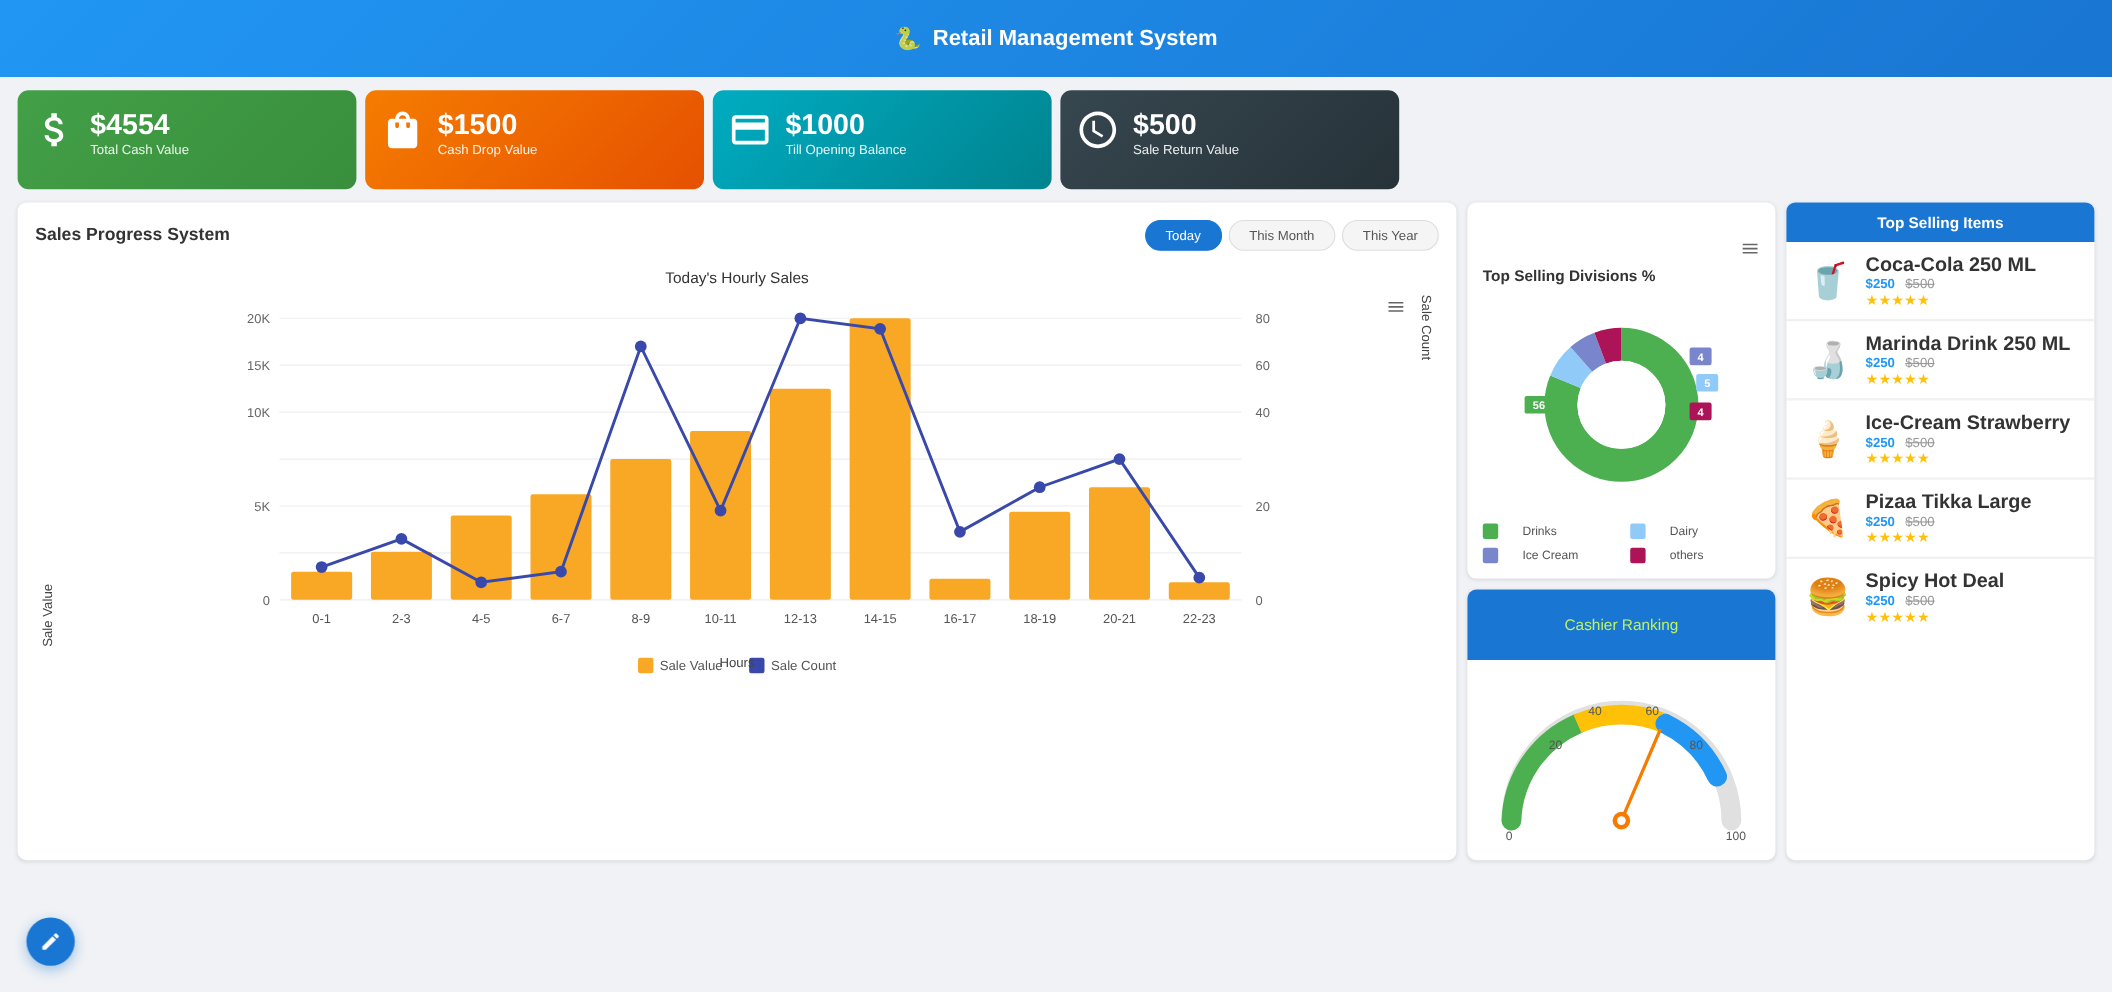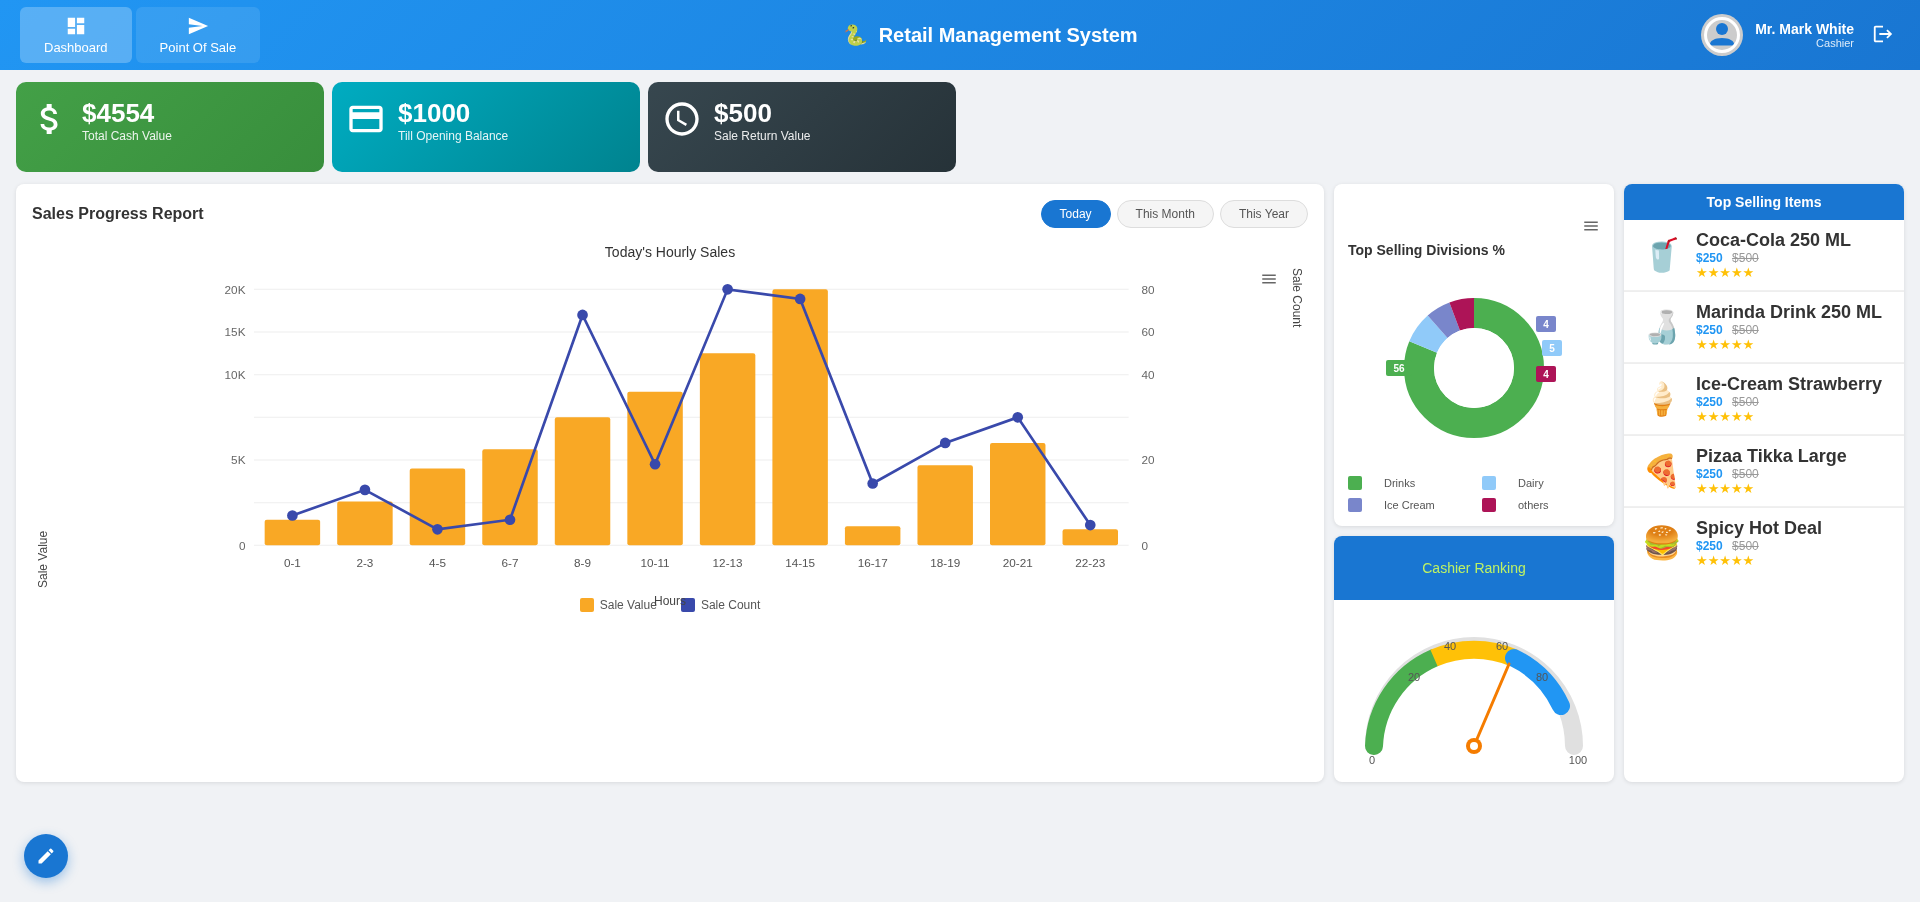--- a/index.html
+++ b/index.html
@@ -119,77 +119,58 @@
     .x-axis-label {
       fill: #555; font-size: 11px;
     }
 
     .divider { border: none; border-top: 1px solid #eee; }
   </style>
 </head>
 <body>
 
 <header class="header">
-  <nav class="nav-tabs">
-    <div class="nav-tab active">
-      <svg viewBox="0 0 24 24" fill="currentColor">
-          <path d="M3 13h8V3H3v10zm0 8h8v-6H3v6zm10 0h8V11h-8v10zm0-18v6h8V3h-8z"></path>
-        </svg>
-      <span>Dashboard</span>
-    </div>
-    <div class="nav-tab">
-      <svg viewBox="0 0 24 24" fill="currentColor">
-          <path d="M2.01 21L23 12 2.01 3 2 10l15 2-15 2z"></path>
-        </svg>
-      <span>Point Of Sale</span>
-    </div>
-  </nav>
 
   <div class="header-center">
     <span>🐍</span>
     <span>Retail Management System</span>
   </div>
 
-  <div class="header-right">
-    <div class="avatar">
-      <svg viewBox="0 0 24 24" fill="#1976D2">
-          <circle cx="12" cy="8" r="4" fill="#1976D2"></circle>
-          <path d="M12 14c-5 0-8 2-8 4v1h16v-1c0-2-3-4-8-4z" fill="#1976D2"></path>
-          <circle cx="12" cy="12" r="11" stroke="#fff" stroke-width="2" fill="none"></circle>
-        </svg>
-    </div>
-    <div class="user-info">
-      <div class="user-name">Mr. Mark White</div>
-      <div class="user-role">Cashier</div>
-    </div>
-    <button class="logout-btn">
-      <svg width="22" height="22" viewBox="0 0 24 24" fill="white">
-          <path d="M17 7l-1.41 1.41L18.17 11H8v2h10.17l-2.58 2.58L17 17l5-5-5-5zM4 5h8V3H4c-1.1 0-2 .9-2 2v14c0 1.1.9 2 2 2h8v-2H4V5z"></path>
-        </svg>
-    </button>
-  </div>
 </header>
 
 <div class="stats-row">
 
 
   <div class="stat-card card-green">
     <div class="stat-card-inner">
       <div>
         <svg width="40" height="40" viewBox="0 0 24 24" fill="white">
             <path d="M11.8 10.9c-2.27-.59-3-1.2-3-2.15 0-1.09 1.01-1.85 2.7-1.85 1.78 0 2.44.85 2.5 2.1h2.21c-.07-1.72-1.12-3.3-3.21-3.81V3h-3v2.16c-1.94.42-3.5 1.68-3.5 3.61 0 2.31 1.91 3.46 4.7 4.13 2.5.6 3 1.48 3 2.41 0 .69-.49 1.79-2.7 1.79-2.06 0-2.87-.92-2.98-2.1h-2.2c.12 2.19 1.76 3.42 3.68 3.83V21h3v-2.15c1.95-.37 3.5-1.5 3.5-3.55 0-2.84-2.43-3.81-4.7-4.4z"></path>
           </svg>
       </div>
       <div>
         <div class="value">$4554</div>
         <div class="label">Total Cash Value</div>
       </div>
     </div>
   </div>
 
+  <div class="stat-card card-orange">
+    <div class="stat-card-inner">
+      <div>
+        <svg width="40" height="40" viewBox="0 0 24 24" fill="white">
+            <path d="M18 6h-2c0-2.21-1.79-4-4-4S8 3.79 8 6H6c-1.1 0-2 .9-2 2v12c0 1.1.9 2 2 2h12c1.1 0 2-.9 2-2V8c0-1.1-.9-2-2-2zm-8 4c0 .55-.45 1-1 1s-1-.45-1-1V8h2v2zm2-6c1.1 0 2 .9 2 2h-4c0-1.1.9-2 2-2zm4 6c0 .55-.45 1-1 1s-1-.45-1-1V8h2v2z"></path>
+          </svg>
+      </div>
+      <div>
+        <div class="value">$1500</div>
+        <div class="label">Cash Drop Value</div>
+      </div>
+    </div>
+  </div>
 
   <div class="stat-card card-teal">
     <div class="stat-card-inner">
       <div>
         <svg width="40" height="40" viewBox="0 0 24 24" fill="white">
             <path d="M20 4H4c-1.11 0-2 .89-2 2v12c0 1.11.89 2 2 2h16c1.11 0 2-.89 2-2V6c0-1.11-.89-2-2-2zm0 14H4v-6h16v6zm0-10H4V6h16v2z"></path>
           </svg>
       </div>
       <div>
         <div class="value">$1000</div>
@@ -211,21 +192,21 @@
         <div class="label">Sale Return Value</div>
       </div>
     </div>
   </div>
 </div>
 
 <div class="main-content">
 
   <div class="panel sales-panel">
     <div class="sales-header">
-      <span class="sales-title">Sales Progress Report</span>
+      <span class="sales-title">Sales Progress System</span>
       <div class="tab-buttons">
         <button class="tab-btn active">Today</button>
         <button class="tab-btn">This Month</button>
         <button class="tab-btn">This Year</button>
       </div>
     </div>
 
     <div class="chart-title">Today's Hourly Sales</div>
 
     <div style="display:flex; align-items:stretch; position:relative;">

